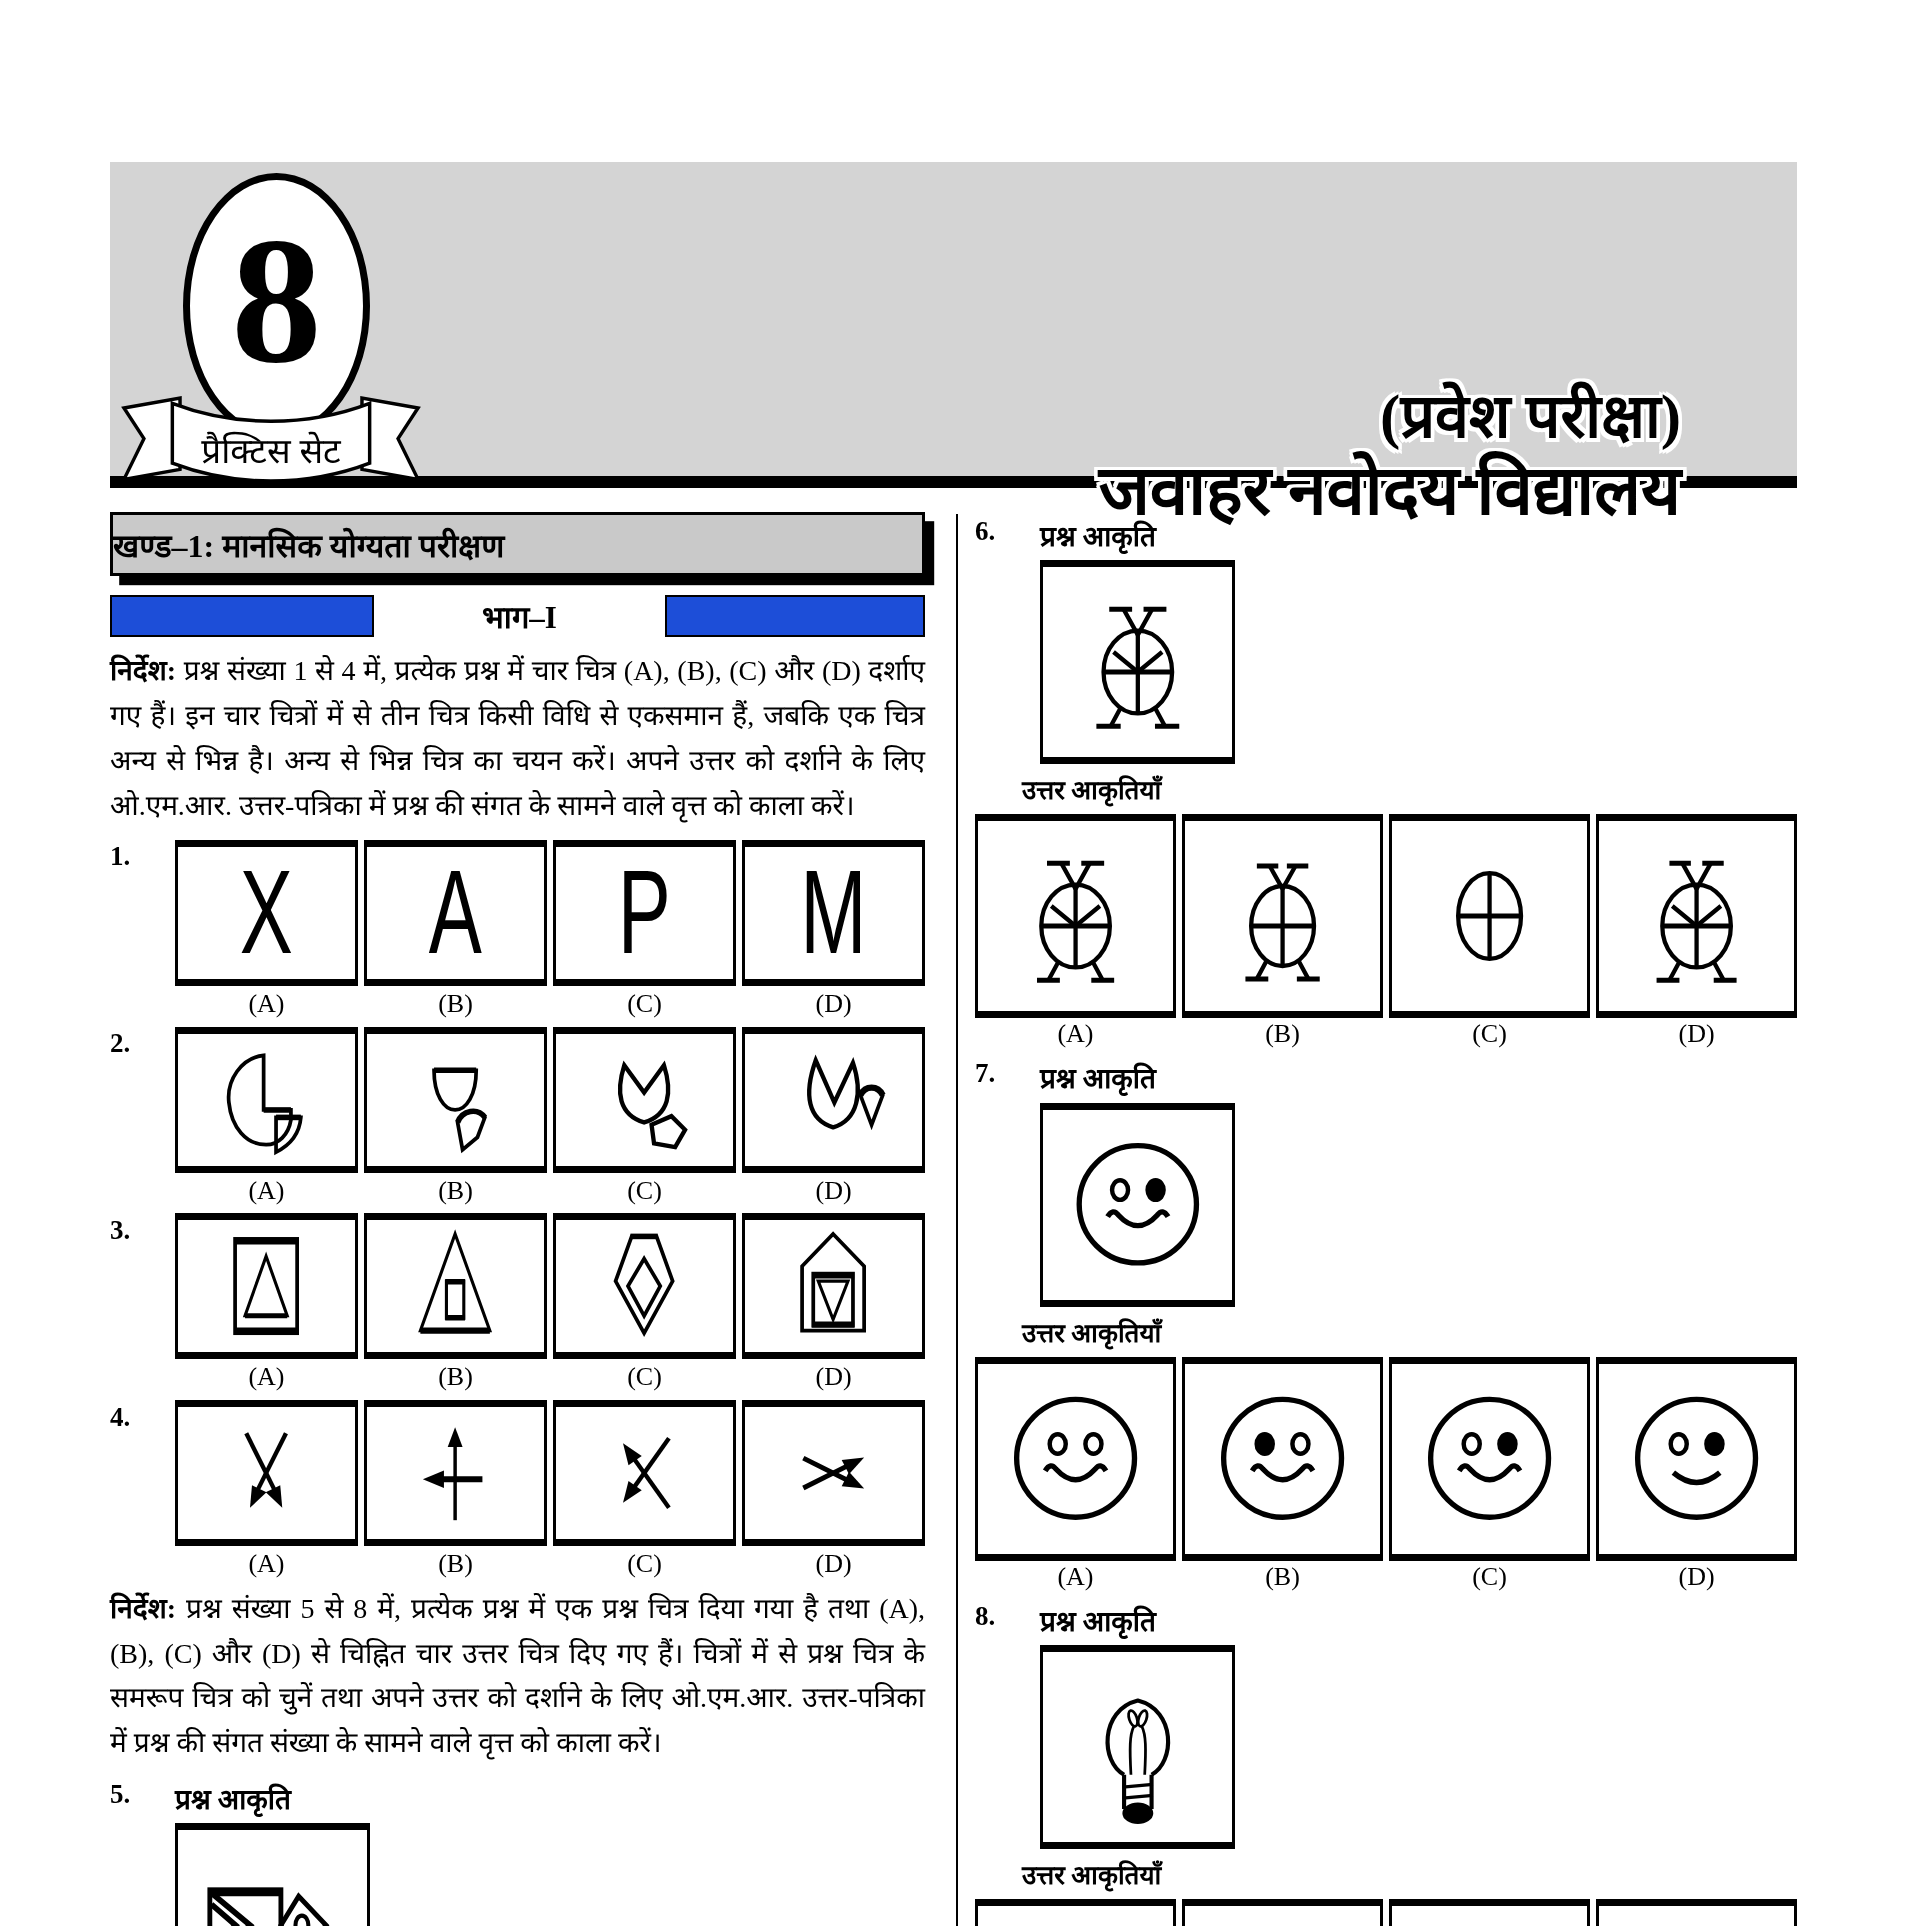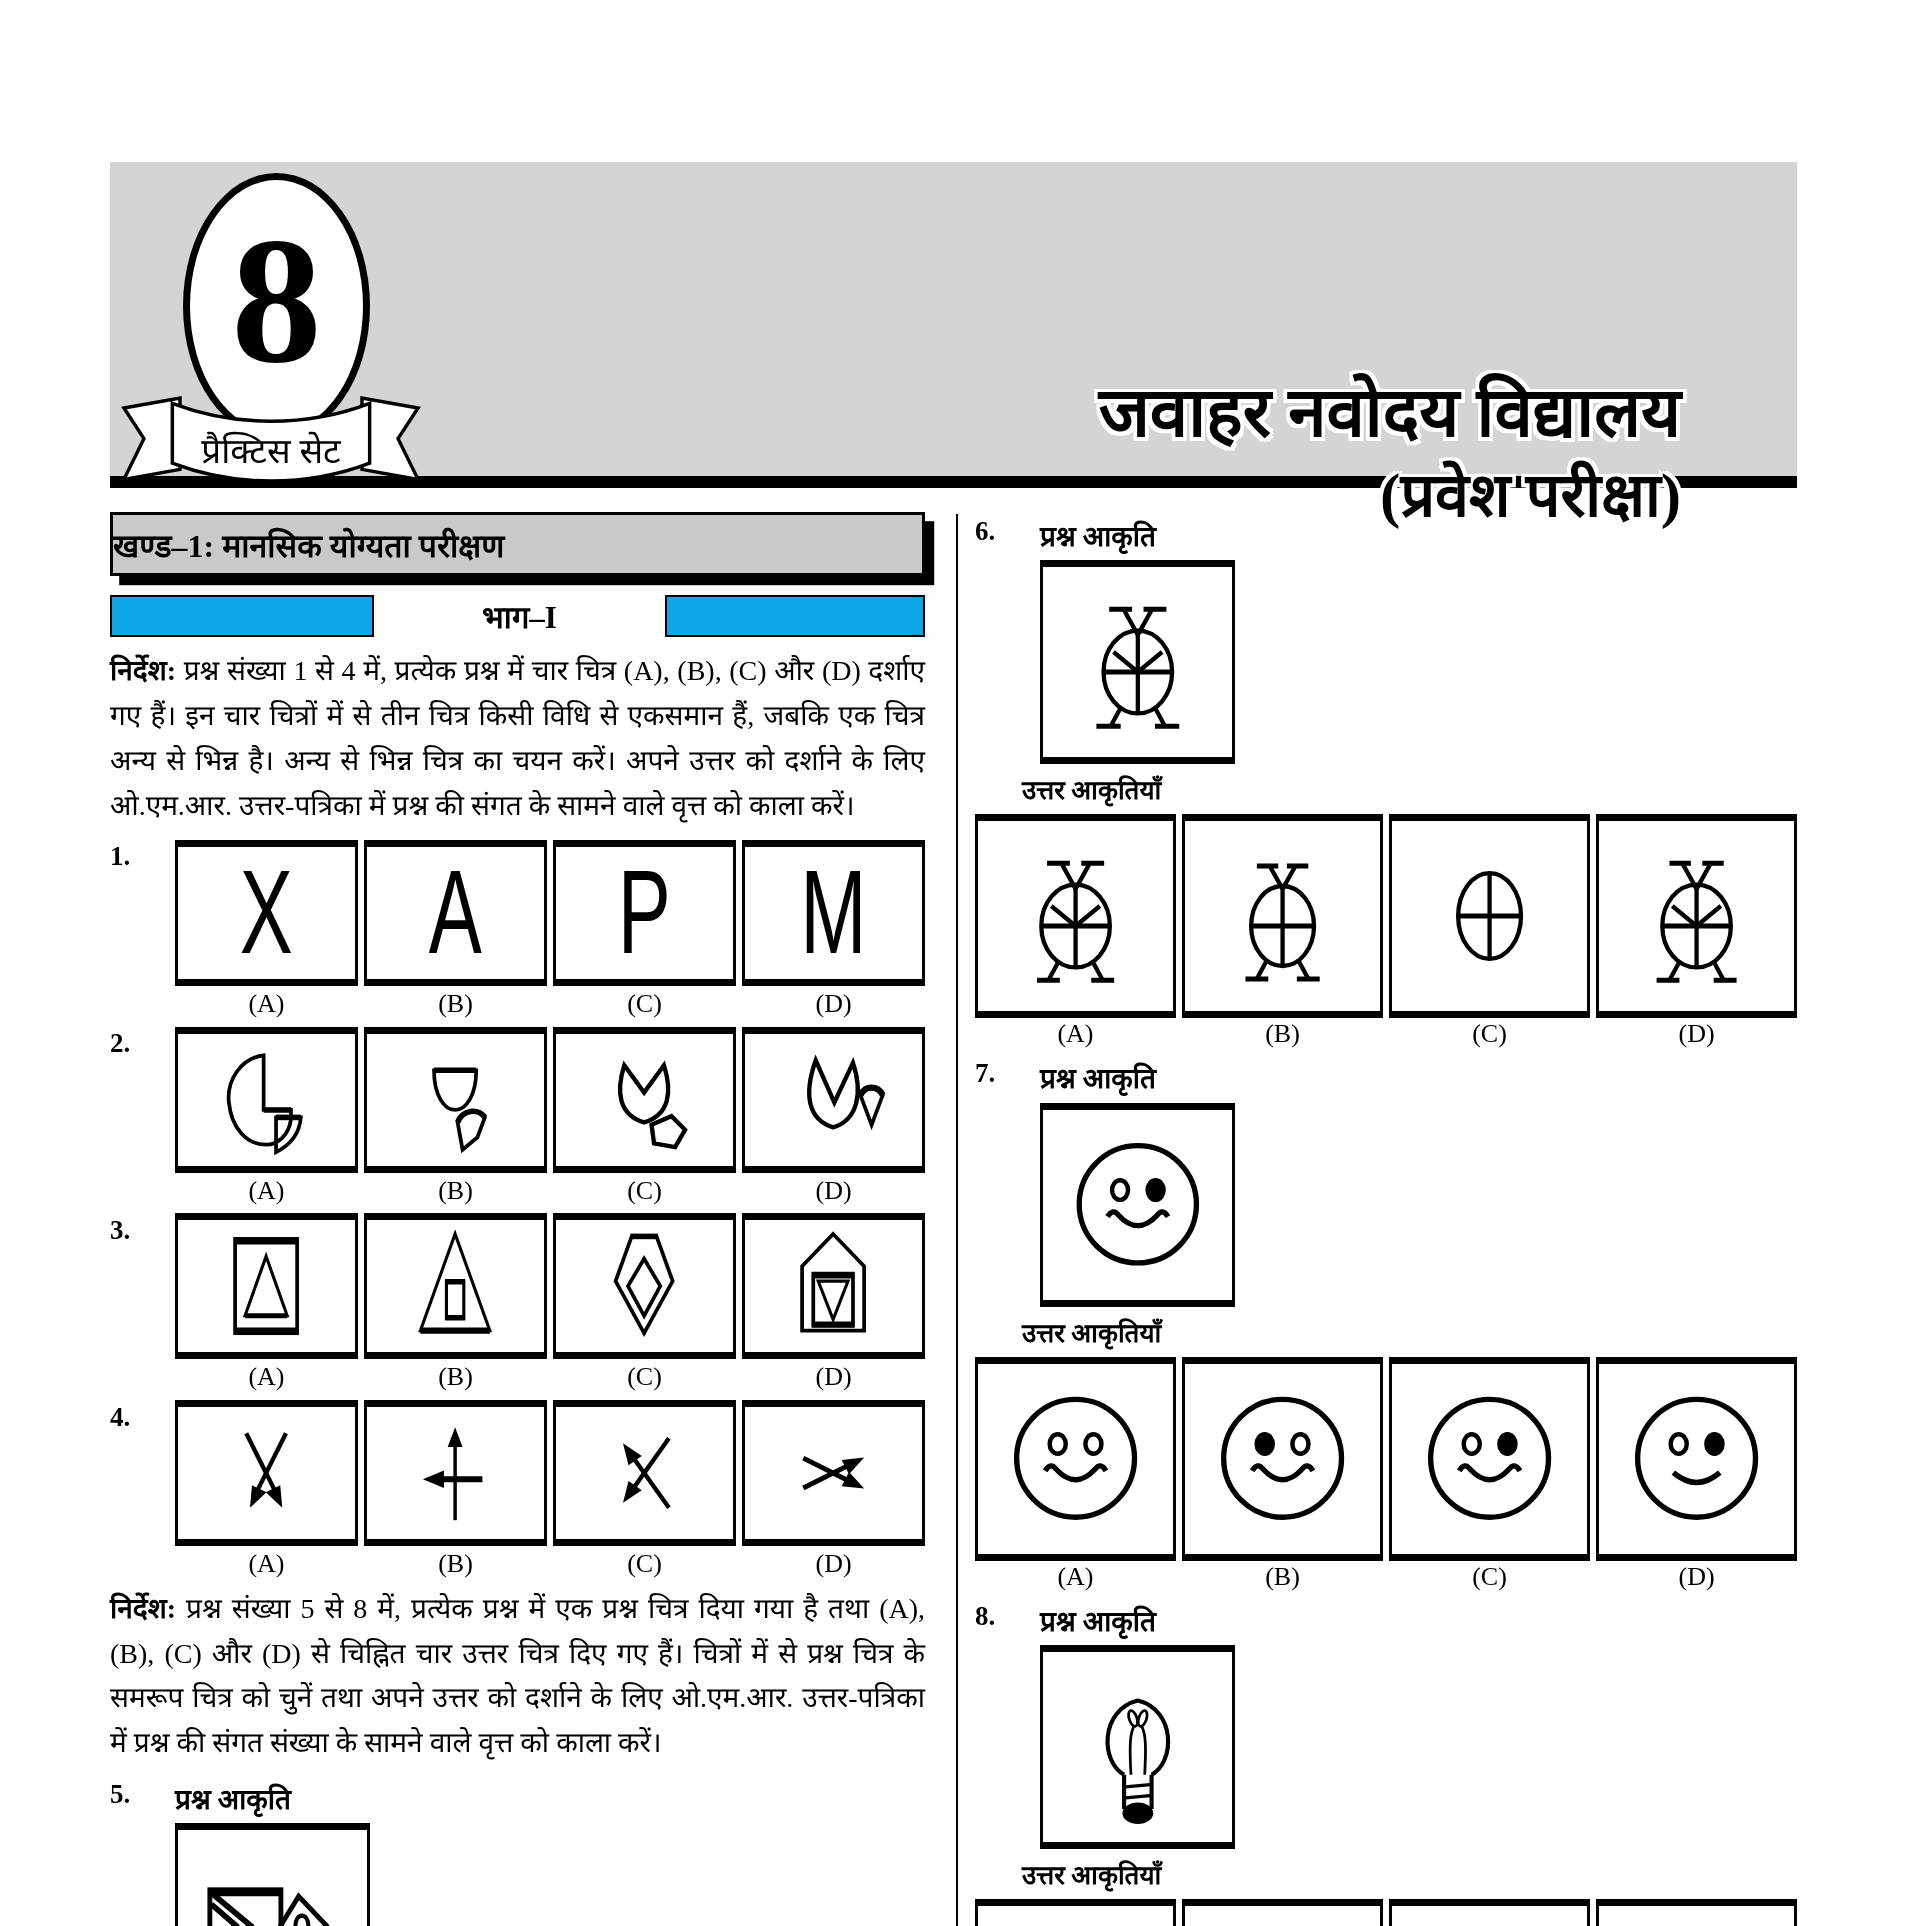--- a/index.html
+++ b/index.html
@@ -23,21 +23,21 @@
   .title-l1{font-size:69px}
   .title-l2{font-size:61px;margin-top:7.7px}
 
   
   .col-left{position:absolute;left:110px;top:512px;width:815px}
   .col-right{position:absolute;left:975px;top:514px;width:822px}
   .vdivider{position:absolute;left:956px;top:514px;width:2.3px;height:1807px;background:#000}
 
   .khand{background:#c9c9c9;border:3.9px solid #000;box-shadow:9.2px 9.2px 0 #000;text-align:left;
          font-size:32px;font-weight:bold;padding:7.7px 0;margin-bottom:18.5px}
-  .partbar{position:relative;background:#0ea5e9;border:2.3px solid #000;height:38px;margin-bottom:12.3px}
+  .partbar{position:relative;background:#1d4ed8;border:2.3px solid #000;height:38px;margin-bottom:12.3px}
   .pwhite{position:absolute;left:32%;top:-2.3px;bottom:-2.3px;width:36%;background:#fff;
           border-left:2.3px solid #000;border-right:2.3px solid #000;display:flex;align-items:center;
           justify-content:center;font-size:31px;font-weight:bold}
   .instr{font-size:28px;line-height:1.6;text-align:justify;margin:0 0 11.6px 0}
   .bld{font-weight:bold}
 
   
   .qblock{display:flex;margin-bottom:1.5px}
   .qnum{width:65px;font-size:27px;font-weight:bold;padding-top:1.5px}
   .figrow{flex:1;display:flex;gap:6.2px}
@@ -56,22 +56,22 @@
              justify-content:center;box-sizing:border-box}
   .anshead{font-size:26px;font-weight:bold;margin:0 0 7px 47px}
   .figbox svg,.singlefig svg{width:94%;height:94%}
   svg path,svg rect,svg ellipse,svg circle,svg line,svg polyline{vector-effect:none}
 </style>
 </head>
 <body>
 
 <div class="header-band">
   <div class="title-block">
+    <div class="ttl title-l2">(प्रवेश परीक्षा)</div>
     <div class="ttl title-l1">जवाहर नवोदय विद्यालय</div>
-    <div class="ttl title-l2">(प्रवेश परीक्षा)</div>
   </div>
 </div>
 <div class="badge-oval">
   <div class="badge-num">8</div>
 </div>
 <svg class="ribbon-svg" viewBox="0 0 790 310">
   <g fill="#fff" stroke="#000" stroke-width="9" stroke-linejoin="miter">
     <path d="M12,78 L158,52 L158,238 L12,264 L64,158 Z"></path>
     <path d="M778,78 L632,52 L632,238 L778,264 L726,158 Z"></path>
     <path d="M138,66 C300,128 490,128 652,66 L652,222 C490,284 300,284 138,222 Z"></path>

